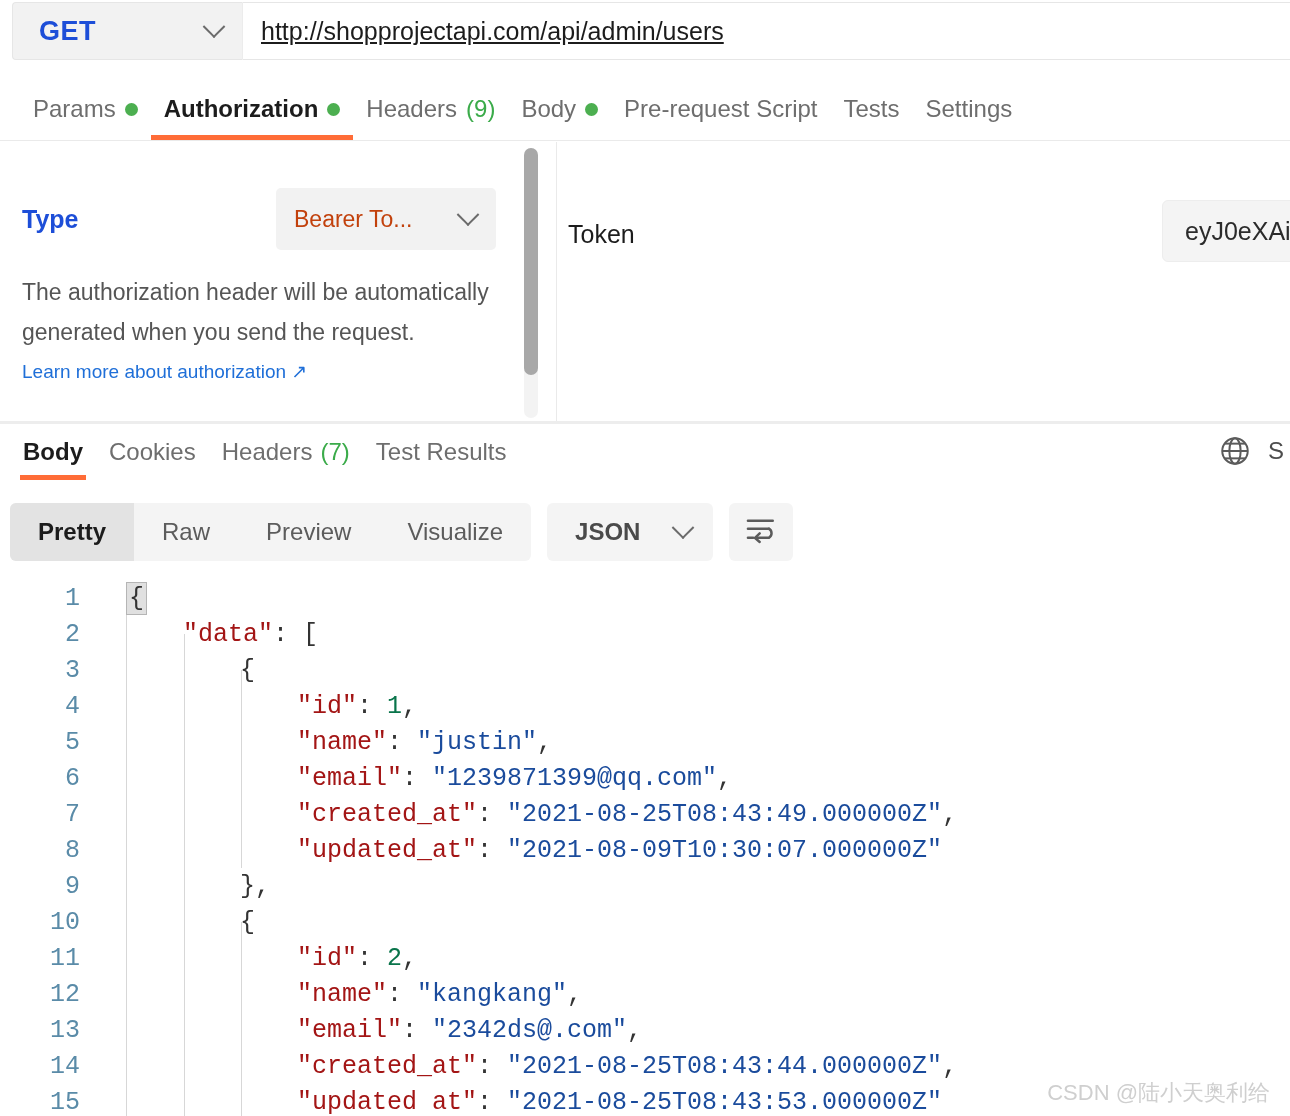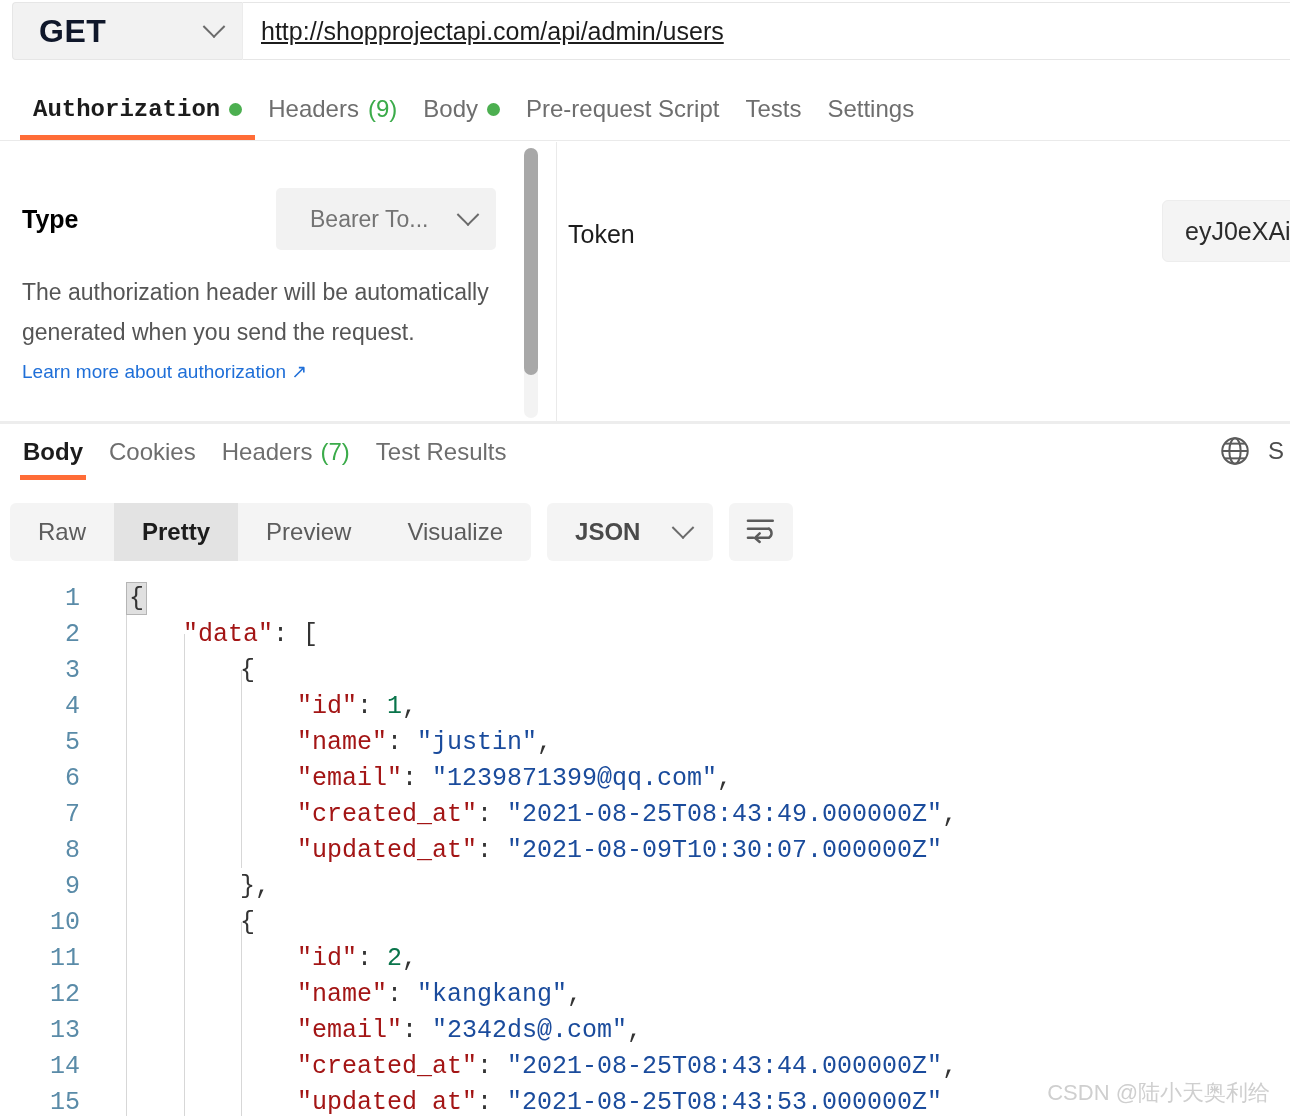--- a/index.html
+++ b/index.html
@@ -25,23 +25,23 @@
     background: #f2f2f2;
     border: 1px solid #e6e6e6;
     border-right: none;
     border-radius: 4px 0 0 4px;
     display: flex;
     align-items: center;
     justify-content: space-between;
     padding: 0 20px 0 26px;
   }
   .method-label {
-    font-size: 32px;
+    font-size: 27px;
     font-weight: bold;
-    color: #0f172a;
+    color: #1d4ed8;
     letter-spacing: 0.5px;
   }
   .chev {
     display: inline-block;
     width: 16px; height: 16px;
     border-right: 2.4px solid #6b6b6b;
     border-bottom: 2.4px solid #6b6b6b;
     transform: rotate(45deg) translate(-3px,-3px);
   }
   .url-box {
@@ -75,21 +75,21 @@
     position: relative;
     display: flex;
     align-items: center;
     gap: 9px;
     height: 62px;
     padding: 0 13px;
     font-size: 24px;
     color: #6e6e6e;
     white-space: nowrap;
   }
-  .rtab.active { color: #1c1c1c; font-weight: bold; font-family: Liberation Mono, monospace; }
+  .rtab.active { color: #1c1c1c; font-weight: bold; }
   .rtab.active::after {
     content: "";
     position: absolute;
     left: 0; right: 0; bottom: 0;
     height: 5px;
     background: #ff6c37;
   }
   .dot {
     width: 13px; height: 13px;
     border-radius: 50%;
@@ -111,34 +111,34 @@
     width: 522px; height: 279px;
     padding: 46px 0 0 22px;
   }
   .type-row {
     display: flex;
     align-items: center;
     height: 62px;
   }
   .type-label {
     font-size: 25px;
-    color: #000000;
+    color: #1d4ed8;
     font-weight: bold;
     width: 254px;
   }
   .type-select {
     width: 220px; height: 62px;
     background: #f2f2f2;
     border-radius: 5px;
     display: flex;
     align-items: center;
     justify-content: space-between;
     padding: 0 20px 0 18px;
   }
-  .type-select-label { font-size: 23px; color: #737373; margin-left: 16px; }
+  .type-select-label { font-size: 23px; color: #c2410c; }
   .auth-desc {
     margin-top: 22px;
     font-size: 23px;
     line-height: 40px;
     color: #555555;
     width: 470px;
   }
   .auth-link {
     display: block;
     font-size: 19px;
@@ -354,20 +354,24 @@
   <div class="method-box">
     <span class="method-label">GET</span>
     <span class="chev"></span>
   </div>
   <div class="url-box">
     <span class="url-text">http://shopprojectapi.com/api/admin/users</span>
   </div>
 </div>
 
 <div class="req-tabs" id="req-tabs">
+    <div class="rtab">
+      <span>Params</span>
+      <span class="dot"></span>
+    </div>
     <div class="rtab active">
       <span>Authorization</span>
       <span class="dot"></span>
     </div>
     <div class="rtab">
       <span>Headers</span>
       <span class="count-green">(9)</span>
     </div>
     <div class="rtab">
       <span>Body</span>
@@ -433,22 +437,22 @@
       <line x1="3" y1="12" x2="21" y2="12"></line>
       <line x1="4.8" y1="6.8" x2="19.2" y2="6.8"></line>
       <line x1="4.8" y1="17.2" x2="19.2" y2="17.2"></line>
     </svg>
   </span>
   <span class="resp-save">S</span>
 </div>
 
 <div class="view-toolbar">
   <div class="seg-group" id="view-modes">
+      <div class="seg active">Pretty</div>
       <div class="seg">Raw</div>
-      <div class="seg active">Pretty</div>
       <div class="seg">Preview</div>
       <div class="seg">Visualize</div>
     </div>
   <div class="fmt-select">
     <span class="fmt-label">JSON</span>
     <span class="chev"></span>
   </div>
   <div class="wrap-btn">
     <span>
       <svg width="34" height="30" viewBox="0 0 26 22" fill="none" stroke="#5b5b5b" stroke-width="1.9" stroke-linecap="round">

